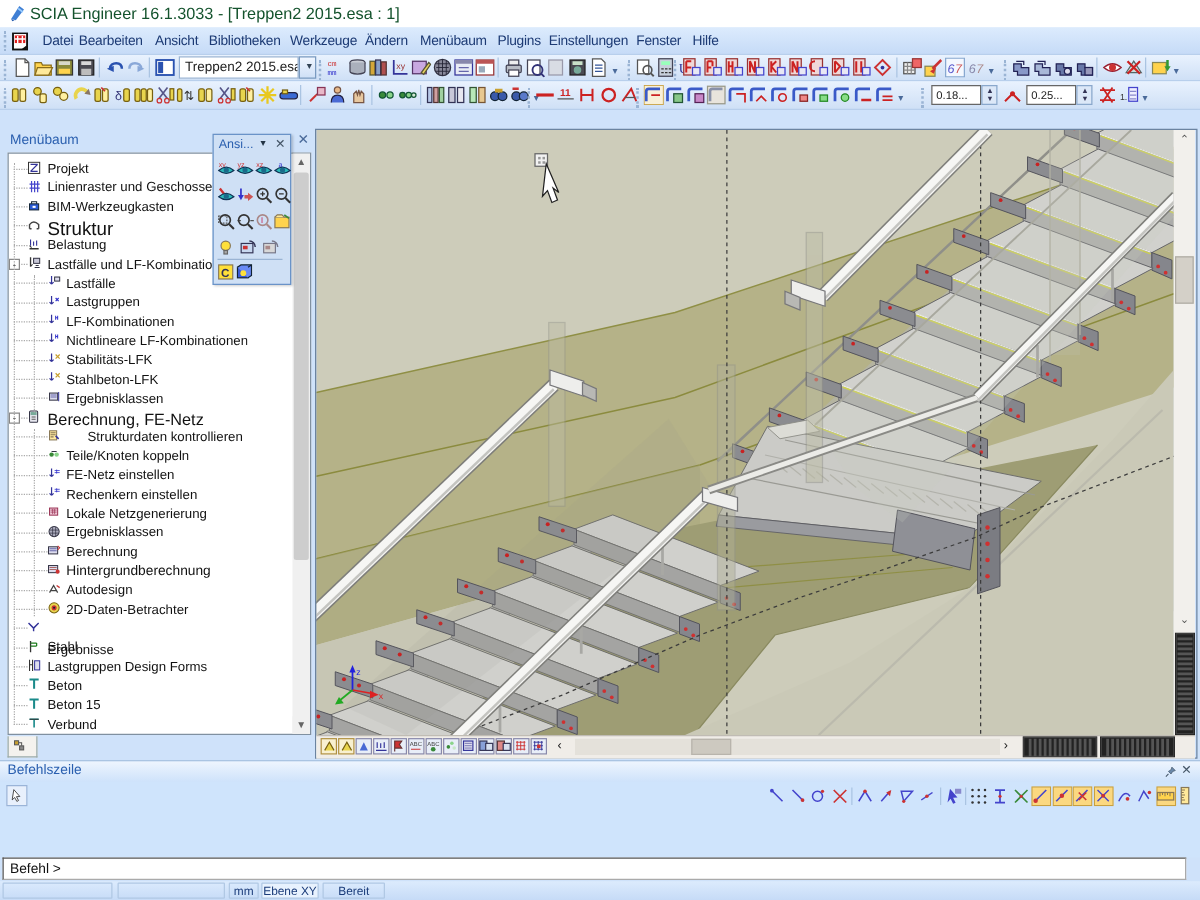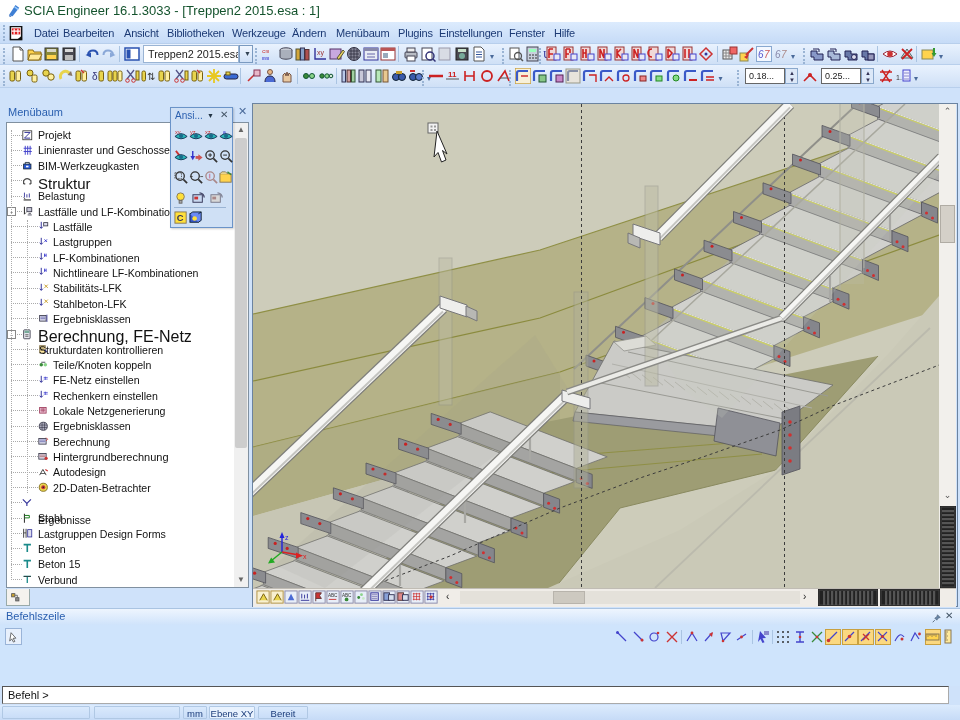--- a/index.html
+++ b/index.html
@@ -941,28 +941,28 @@
       <path d="M11 2v9" stroke="#339"></path>
     </svg></div>
 <div style="position:absolute;left:53px;top:312.96000000000004px;font-size:10.6px;color:#111;white-space:nowrap;max-width:179px;overflow:hidden">Ergebnisklassen</div>
 <div style="position:absolute;left:11px;top:333.78999999999996px;width:11px;height:1px;border-top:1px dotted #aaa"></div>
 <div style="position:absolute;left:7px;top:329.78999999999996px;width:9px;height:9px;background:#fff;border:1px solid #888;font-size:8px;line-height:7px;text-align:center;color:#333">-</div>
 <div style="position:absolute;left:22px;top:327.78999999999996px;width:13px;height:13px"><svg width="13" height="13" viewBox="0 0 16 16" xmlns="http://www.w3.org/2000/svg">
       <rect x="2" y="1" width="8" height="11" rx="1" fill="#e8e8f0" stroke="#334"></rect>
       <rect x="3" y="2" width="6" height="3" fill="#7a9"></rect>
       <path d="M4 7h4M4 9h4" stroke="#555"></path>
     </svg></div>
-<div style="position:absolute;left:38px;top:328.28999999999996px;font-size:16px;color:#111;white-space:nowrap;max-width:194px;overflow:hidden">Berechnung, FE-Netz</div>
+<div style="position:absolute;left:38px;top:328.28999999999996px;font-size:13px;color:#111;white-space:nowrap;max-width:194px;overflow:hidden">Berechnung, FE-Netz</div>
 <div style="position:absolute;left:11px;top:349.12px;width:27px;height:1px;border-top:1px dotted #aaa"></div>
 <div style="position:absolute;left:38px;top:343.12px;width:13px;height:13px"><svg width="13" height="13" viewBox="0 0 16 16" xmlns="http://www.w3.org/2000/svg">
       <rect x="2" y="2" width="7" height="9" fill="#ffe9a0" stroke="#875"></rect>
       <path d="M3 4h5M3 6h5M3 8h3" stroke="#875"></path>
       <path d="M8 7l3 3" stroke="#339" stroke-width="1.5"></path>
     </svg></div>
-<div style="position:absolute;left:39px;top:343.62px;font-size:10.6px;color:#111;white-space:nowrap;max-width:179px;overflow:hidden">Strukturdaten kontrollieren</div>
+<div style="position:absolute;left:70px;top:343.62px;font-size:10.6px;color:#111;white-space:nowrap;max-width:179px;overflow:hidden">Strukturdaten kontrollieren</div>
 <div style="position:absolute;left:11px;top:364.45px;width:27px;height:1px;border-top:1px dotted #aaa"></div>
 <div style="position:absolute;left:38px;top:358.45px;width:13px;height:13px"><svg width="13" height="13" viewBox="0 0 16 16" xmlns="http://www.w3.org/2000/svg">
       <circle cx="4" cy="7" r="2.2" fill="#3a8a3a"></circle>
       <circle cx="9" cy="7" r="2.2" fill="#8ad48a"></circle>
       <path d="M4 4h5" stroke="#334"></path>
     </svg></div>
 <div style="position:absolute;left:53px;top:358.95px;font-size:10.6px;color:#111;white-space:nowrap;max-width:179px;overflow:hidden">Teile/Knoten koppeln</div>
 <div style="position:absolute;left:11px;top:379.78px;width:27px;height:1px;border-top:1px dotted #aaa"></div>
 <div style="position:absolute;left:38px;top:373.78px;width:13px;height:13px"><svg width="13" height="13" viewBox="0 0 16 16" xmlns="http://www.w3.org/2000/svg">
       <path d="M4 1v8M4 9l2-2M4 9L2 7" stroke="#339" stroke-width="1.2" fill="none"></path>

